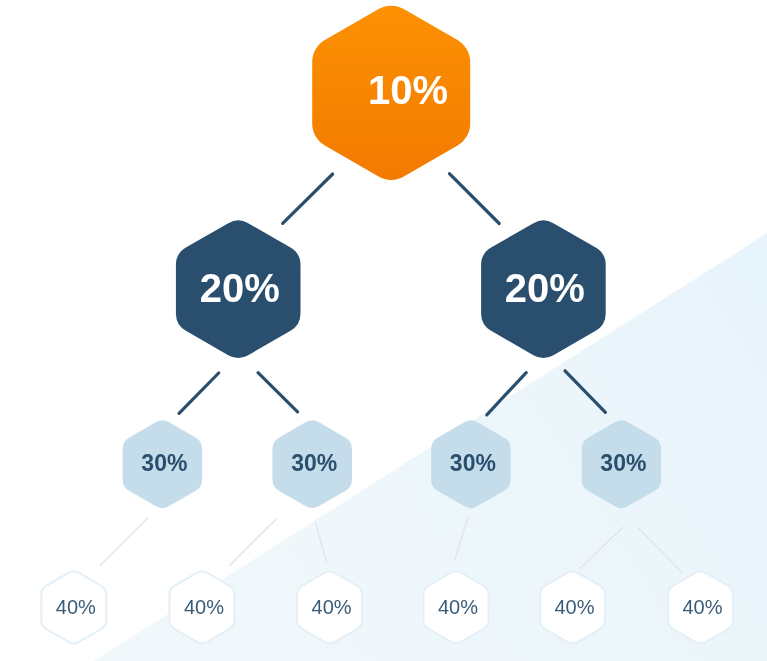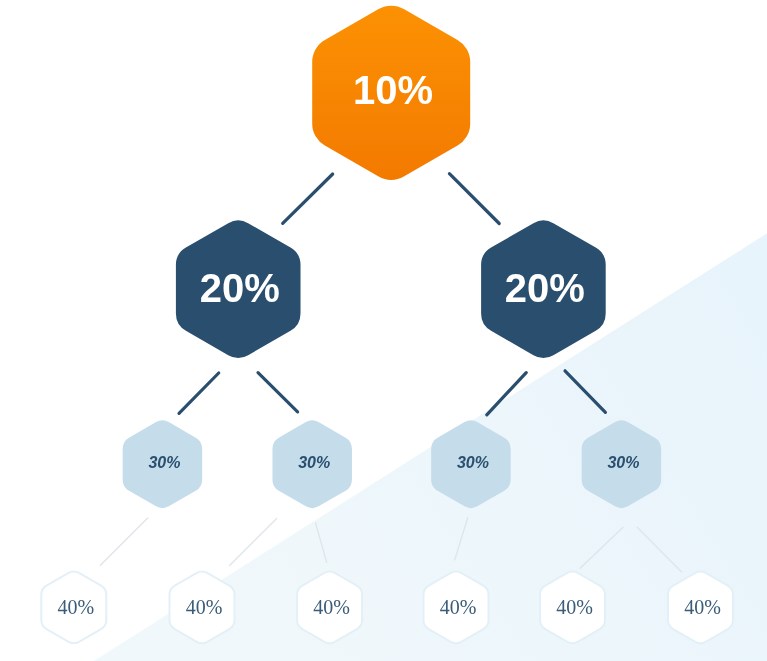--- a/index.html
+++ b/index.html
@@ -7,22 +7,22 @@
   body{width:767px;height:661px;overflow:hidden;background:#ffffff;
        font-family:"Liberation Sans",sans-serif;}
   #stage{position:relative;width:767px;height:661px;background:#ffffff;}
   #bg-layer,#edge-layer,#node-layer{position:absolute;left:0;top:0;width:767px;height:661px;}
   #label-layer{position:absolute;left:0;top:0;width:767px;height:661px;}
   .hexlabel{position:absolute;display:flex;align-items:center;justify-content:center;
             white-space:nowrap;pointer-events:none;width:120px;height:40px;
             -webkit-font-smoothing:antialiased;transform:translateZ(0);}
   .lvl1{font-size:40px;font-weight:700;}
   .lvl2{font-size:40px;font-weight:700;}
-  .lvl3{font-size:16px;font-weight:700;font-style:italic;}
-  .lvl4{font-size:20px;font-weight:400;font-family:Liberation Serif, serif;}
+  .lvl3{font-size:23px;font-weight:700;}
+  .lvl4{font-size:20px;font-weight:400;}
 </style>
 </head>
 <body>
 
 <div id="stage">
 
   <svg id="bg-layer" viewBox="0 0 767 661">
     <defs>
       <linearGradient id="wedgeGrad" gradientUnits="userSpaceOnUse" x1="-152" y1="96" x2="401" y2="-255">
         <stop offset="0" id="wg0" stop-color="#F1F8FB"></stop>
@@ -61,21 +61,21 @@
       <path d="M615.05,422.06 A12.72,12.72 0 0 1 627.75,422.06 L654.78,437.63 A12.72,12.72 0 0 1 661.15,448.66 L661.15,479.74 A12.72,12.72 0 0 1 654.78,490.77 L627.75,506.34 A12.72,12.72 0 0 1 615.05,506.34 L588.02,490.77 A12.72,12.72 0 0 1 581.65,479.74 L581.65,448.66 A12.72,12.72 0 0 1 588.02,437.63 Z" fill="#C5DCEA"></path>
       <path d="M68.61,572.95 A10.40,10.40 0 0 1 78.99,572.95 L101.09,585.68 A10.40,10.40 0 0 1 106.30,594.69 L106.30,620.11 A10.40,10.40 0 0 1 101.09,629.12 L78.99,641.85 A10.40,10.40 0 0 1 68.61,641.85 L46.51,629.12 A10.40,10.40 0 0 1 41.30,620.11 L41.30,594.69 A10.40,10.40 0 0 1 46.51,585.68 Z" fill="#FFFFFF" stroke="#E4F0F7" stroke-width="2"></path>
       <path d="M196.81,572.95 A10.40,10.40 0 0 1 207.19,572.95 L229.29,585.68 A10.40,10.40 0 0 1 234.50,594.69 L234.50,620.11 A10.40,10.40 0 0 1 229.29,629.12 L207.19,641.85 A10.40,10.40 0 0 1 196.81,641.85 L174.71,629.12 A10.40,10.40 0 0 1 169.50,620.11 L169.50,594.69 A10.40,10.40 0 0 1 174.71,585.68 Z" fill="#FFFFFF" stroke="#E4F0F7" stroke-width="2"></path>
       <path d="M324.41,572.95 A10.40,10.40 0 0 1 334.79,572.95 L356.89,585.68 A10.40,10.40 0 0 1 362.10,594.69 L362.10,620.11 A10.40,10.40 0 0 1 356.89,629.12 L334.79,641.85 A10.40,10.40 0 0 1 324.41,641.85 L302.31,629.12 A10.40,10.40 0 0 1 297.10,620.11 L297.10,594.69 A10.40,10.40 0 0 1 302.31,585.68 Z" fill="#FFFFFF" stroke="#E4F0F7" stroke-width="2"></path>
       <path d="M450.81,572.95 A10.40,10.40 0 0 1 461.19,572.95 L483.29,585.68 A10.40,10.40 0 0 1 488.50,594.69 L488.50,620.11 A10.40,10.40 0 0 1 483.29,629.12 L461.19,641.85 A10.40,10.40 0 0 1 450.81,641.85 L428.71,629.12 A10.40,10.40 0 0 1 423.50,620.11 L423.50,594.69 A10.40,10.40 0 0 1 428.71,585.68 Z" fill="#FFFFFF" stroke="#E4F0F7" stroke-width="2"></path>
       <path d="M567.31,572.95 A10.40,10.40 0 0 1 577.69,572.95 L599.79,585.68 A10.40,10.40 0 0 1 605.00,594.69 L605.00,620.11 A10.40,10.40 0 0 1 599.79,629.12 L577.69,641.85 A10.40,10.40 0 0 1 567.31,641.85 L545.21,629.12 A10.40,10.40 0 0 1 540.00,620.11 L540.00,594.69 A10.40,10.40 0 0 1 545.21,585.68 Z" fill="#FFFFFF" stroke="#E4F0F7" stroke-width="2"></path>
       <path d="M695.31,572.95 A10.40,10.40 0 0 1 705.69,572.95 L727.79,585.68 A10.40,10.40 0 0 1 733.00,594.69 L733.00,620.11 A10.40,10.40 0 0 1 727.79,629.12 L705.69,641.85 A10.40,10.40 0 0 1 695.31,641.85 L673.21,629.12 A10.40,10.40 0 0 1 668.00,620.11 L668.00,594.69 A10.40,10.40 0 0 1 673.21,585.68 Z" fill="#FFFFFF" stroke="#E4F0F7" stroke-width="2"></path>
     </svg>
 
   <div id="label-layer">
-      <div class="hexlabel lvl1" style="left: 333px; top: 70.3px; color: rgb(255, 255, 255);">10%</div>
+      <div class="hexlabel lvl1" style="left: 348px; top: 70.3px; color: rgb(255, 255, 255);">10%</div>
       <div class="hexlabel lvl2" style="left: 179.7px; top: 268.2px; color: rgb(255, 255, 255);">20%</div>
       <div class="hexlabel lvl2" style="left: 484.9px; top: 268.2px; color: rgb(255, 255, 255);">20%</div>
       <div class="hexlabel lvl3" style="left: 104.4px; top: 443.2px; color: rgb(42, 78, 110);">30%</div>
       <div class="hexlabel lvl3" style="left: 254.2px; top: 443.2px; color: rgb(42, 78, 110);">30%</div>
       <div class="hexlabel lvl3" style="left: 412.9px; top: 443.2px; color: rgb(42, 78, 110);">30%</div>
       <div class="hexlabel lvl3" style="left: 563.4px; top: 443.2px; color: rgb(42, 78, 110);">30%</div>
       <div class="hexlabel lvl4" style="left: 15.8px; top: 587.9px; color: rgb(58, 92, 120);">40%</div>
       <div class="hexlabel lvl4" style="left: 144px; top: 587.9px; color: rgb(58, 92, 120);">40%</div>
       <div class="hexlabel lvl4" style="left: 271.6px; top: 587.9px; color: rgb(58, 92, 120);">40%</div>
       <div class="hexlabel lvl4" style="left: 398px; top: 587.9px; color: rgb(58, 92, 120);">40%</div>

